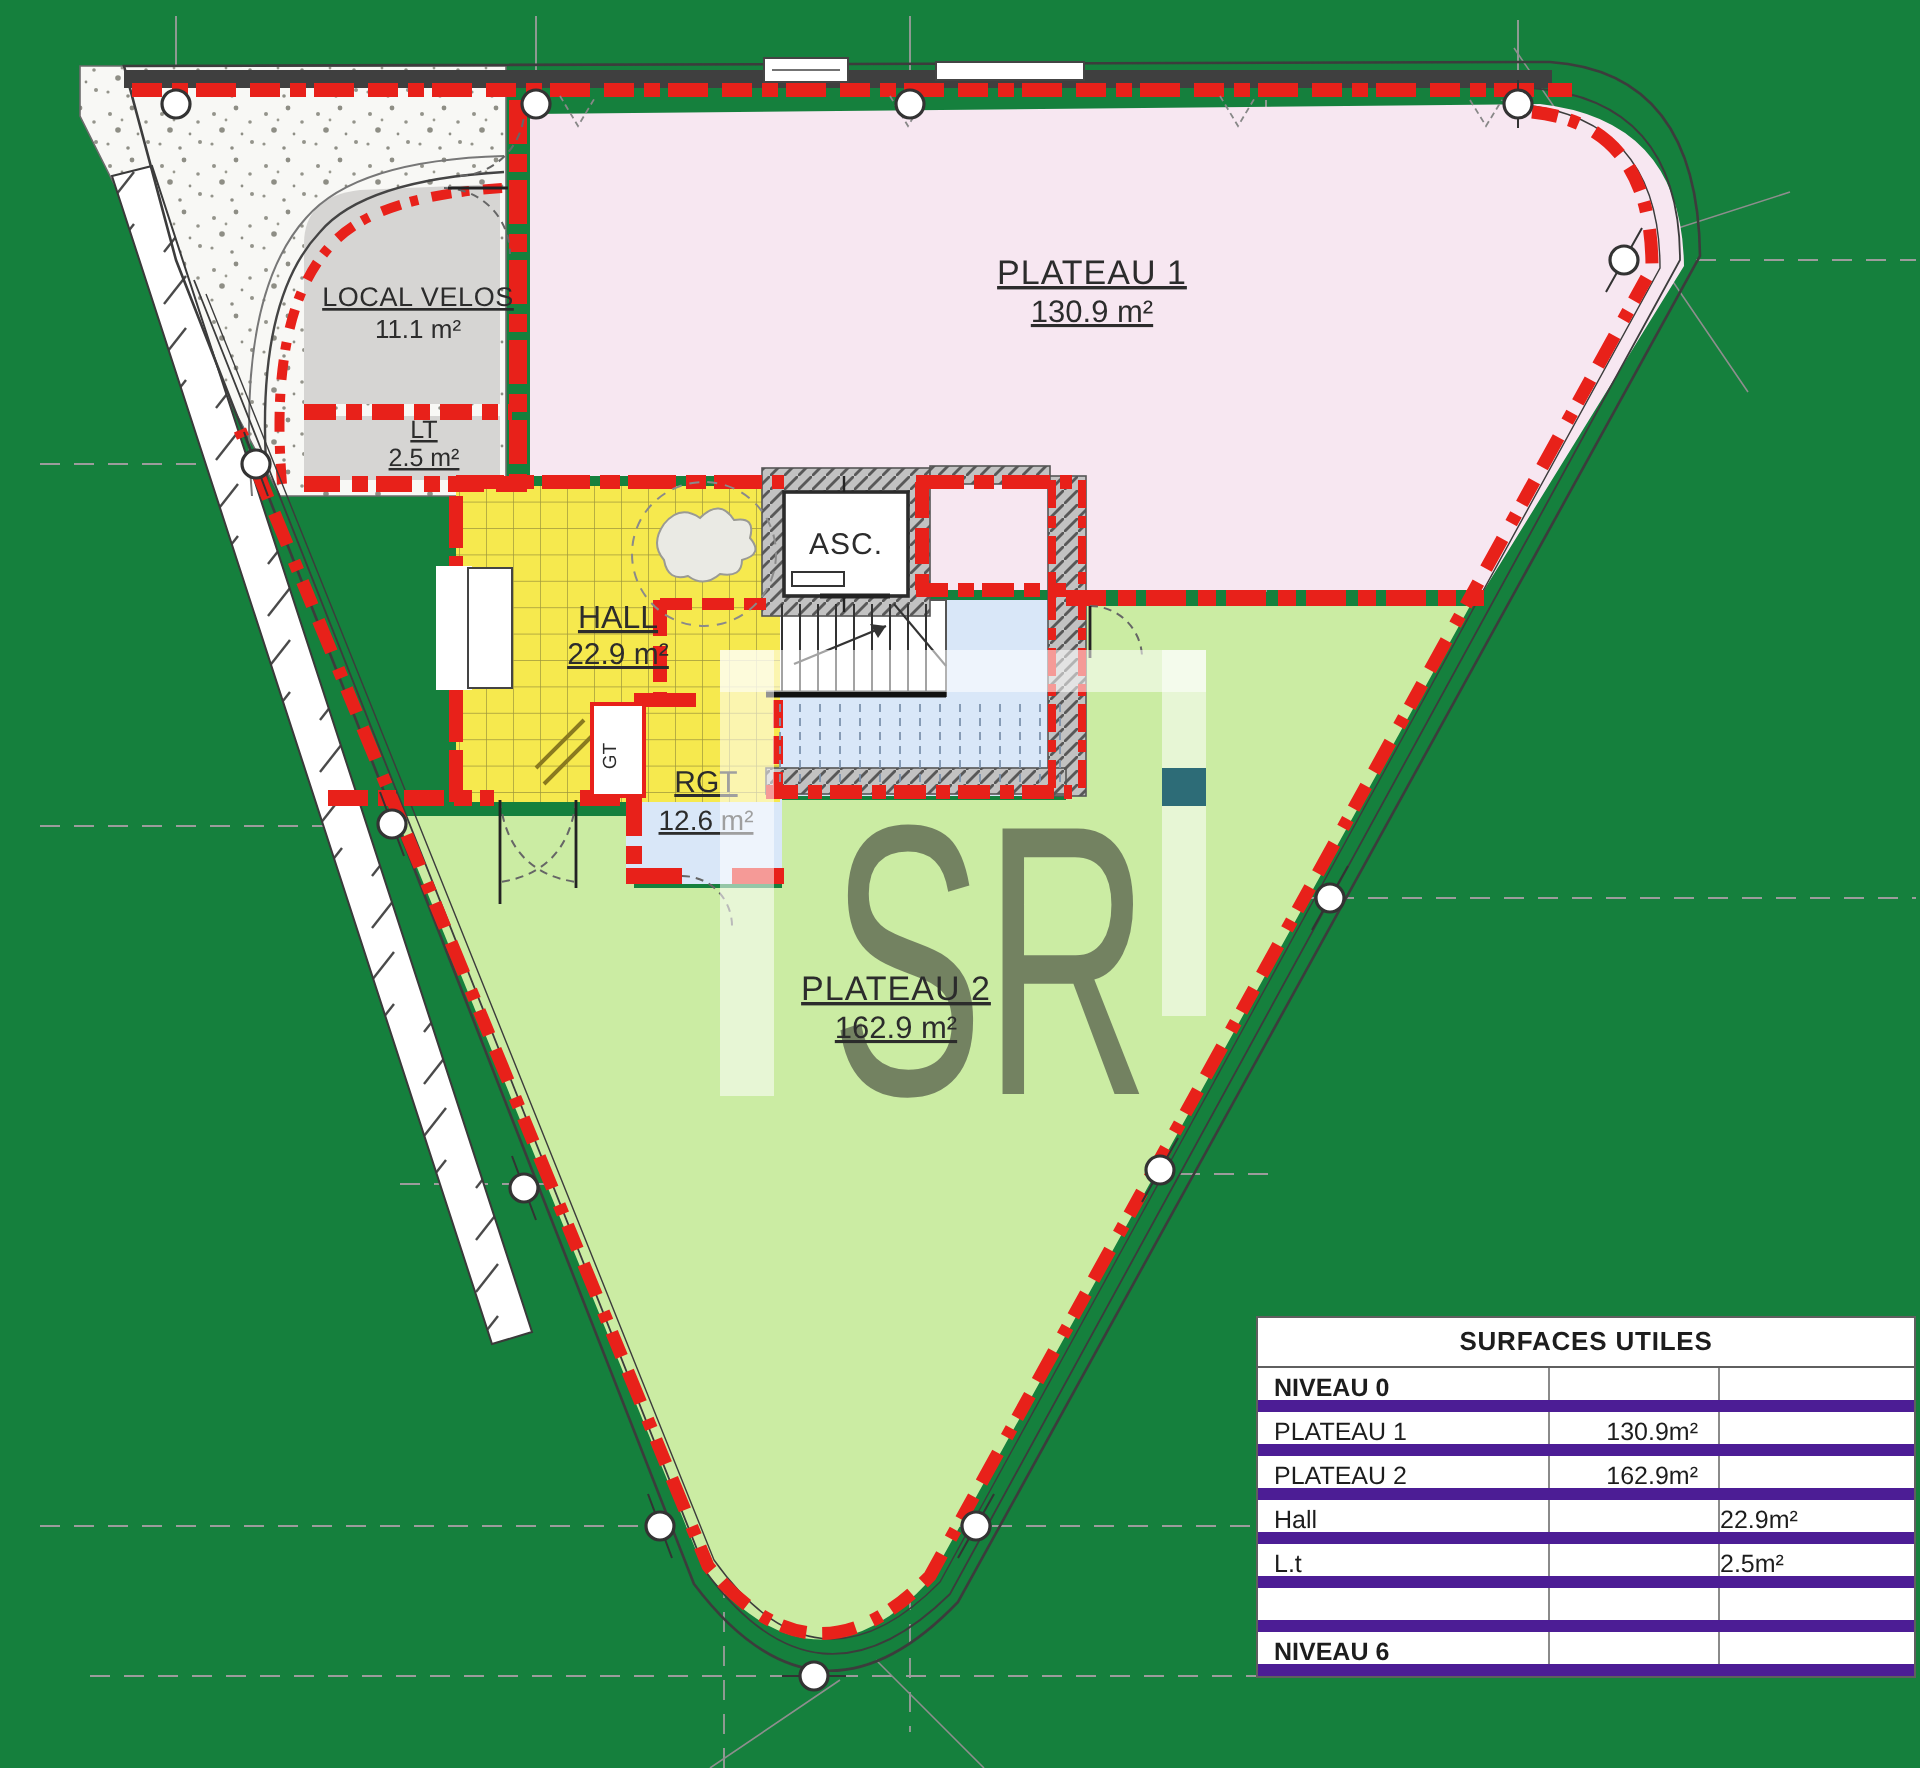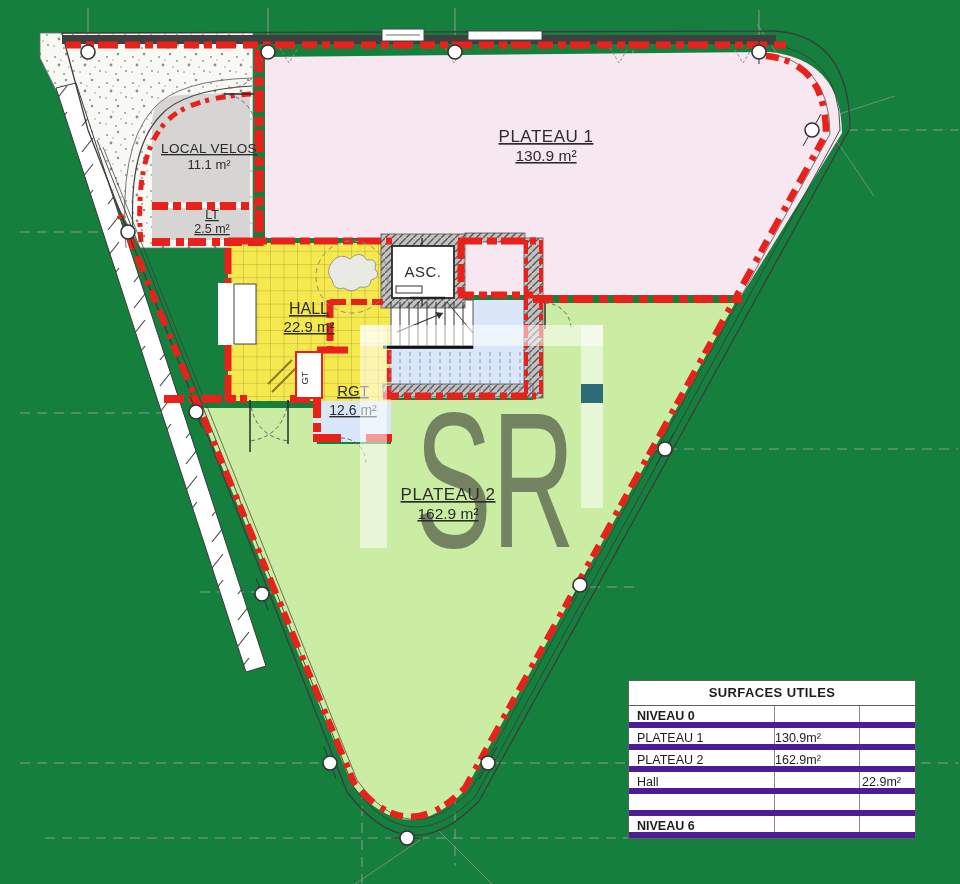--- a/index.html
+++ b/index.html
@@ -1,30 +1,30 @@
 <!DOCTYPE html>
 <html><head>
 <meta charset="utf-8">
 <style>
   html,body{margin:0;padding:0;background:#fff;}
   .stage{position:relative;width:960px;height:884px;background:#15803d;overflow:hidden;
          font-family:"Liberation Sans",sans-serif;}
   svg text{font-family:"Liberation Sans",sans-serif;fill:#2c2c2c;}
   .u{text-decoration:underline;}
   
-  .surfaces{position:absolute;left:628px;top:680px;width:288px;background:#fff;
+  .surfaces{position:absolute;left:628px;top:658px;width:330px;background:#fff;
             border:1px solid #5f5f5f;box-sizing:border-box;font-size:12.5px;color:#1d1d1d;}
   .ttitle{height:24px;line-height:24px;text-align:center;font-weight:bold;font-size:13px;
           letter-spacing:.4px;border-bottom:1px solid #5f5f5f;}
   .trow{display:flex;height:22px;border-bottom:6px solid #4c1d95;box-sizing:border-box;}
   .trow.bold{font-weight:bold;}
   .tcell{box-sizing:border-box;line-height:21px;border-right:1px solid #8a8a8a;overflow:hidden;}
   .c0{width:146px;padding-left:8px;}
-  .c1{width:85px;text-align:left;padding-right:10px;}
-  .c2{flex:1;text-align:center;padding-right:12px;border-right:none;}
+  .c1{width:85px;text-align:right;padding-right:10px;}
+  .c2{flex:1;text-align:left;padding-right:12px;border-right:none;}
 </style>
 </head>
 <body>
 
 <div class="stage">
 
 <svg width="960" height="884" viewBox="0 0 960 884">
   <defs>
     <pattern id="stip" width="26" height="26" patternUnits="userSpaceOnUse">
       <rect width="26" height="26" fill="#f8f8f5"></rect>
@@ -237,20 +237,25 @@
           <div class="tcell c0">PLATEAU 2</div>
           <div class="tcell c1">162.9m²</div>
           <div class="tcell c2"></div>
         </div>
         <div class="trow">
           <div class="tcell c0">Hall</div>
           <div class="tcell c1"></div>
           <div class="tcell c2">22.9m²</div>
         </div>
         <div class="trow">
+          <div class="tcell c0">L.t</div>
+          <div class="tcell c1"></div>
+          <div class="tcell c2">2.5m²</div>
+        </div>
+        <div class="trow">
           <div class="tcell c0"></div>
           <div class="tcell c1"></div>
           <div class="tcell c2"></div>
         </div>
         <div class="trow bold">
           <div class="tcell c0">NIVEAU 6</div>
           <div class="tcell c1"></div>
           <div class="tcell c2"></div>
         </div>
       </div>

